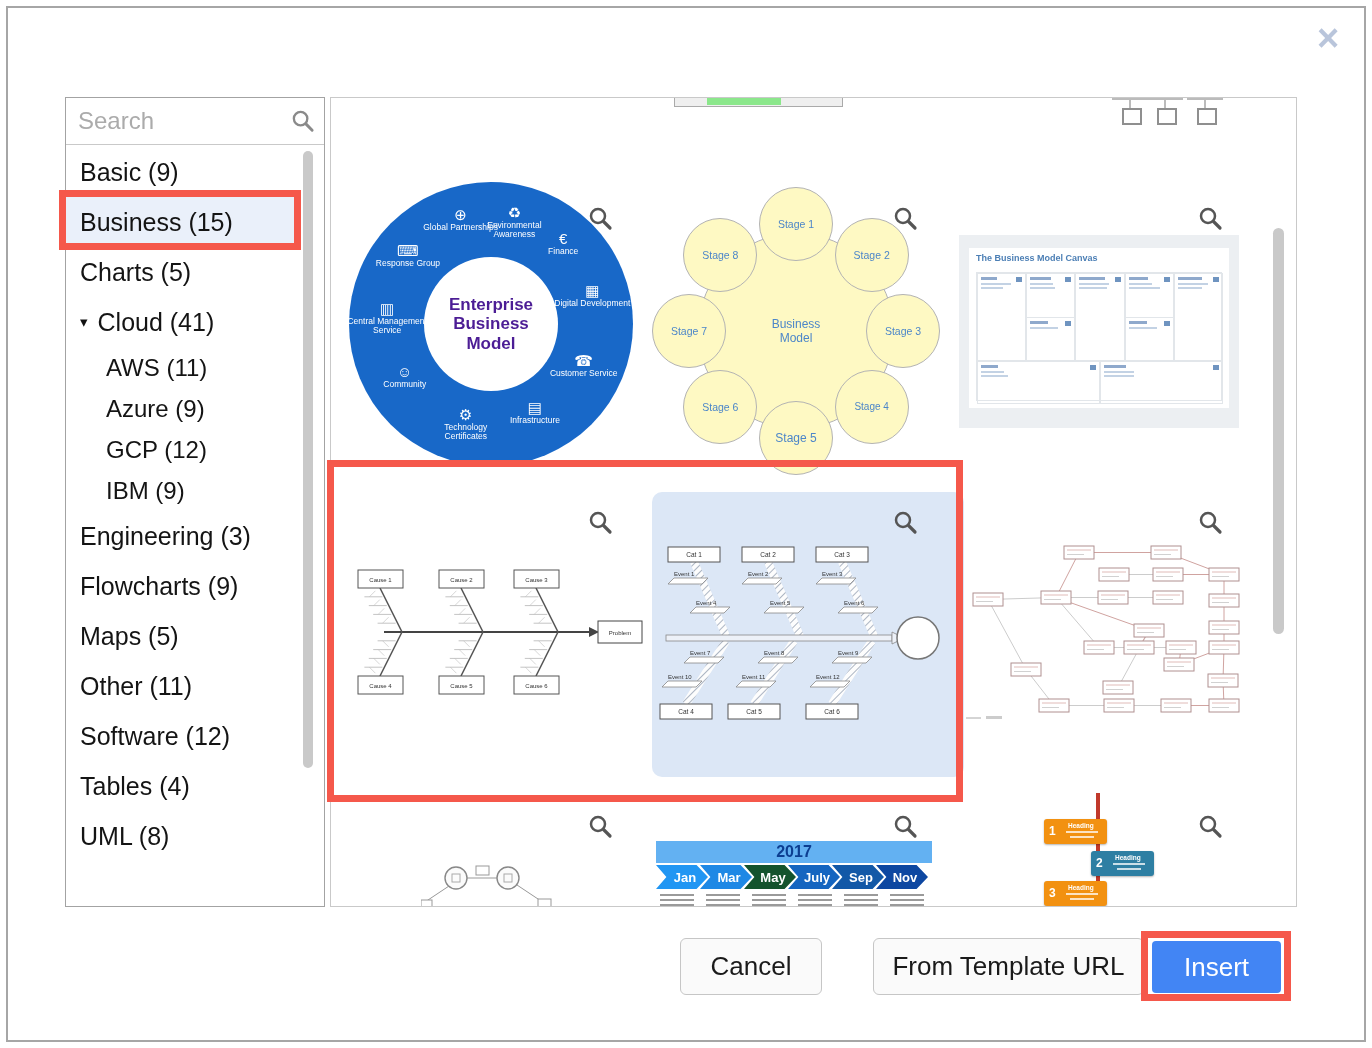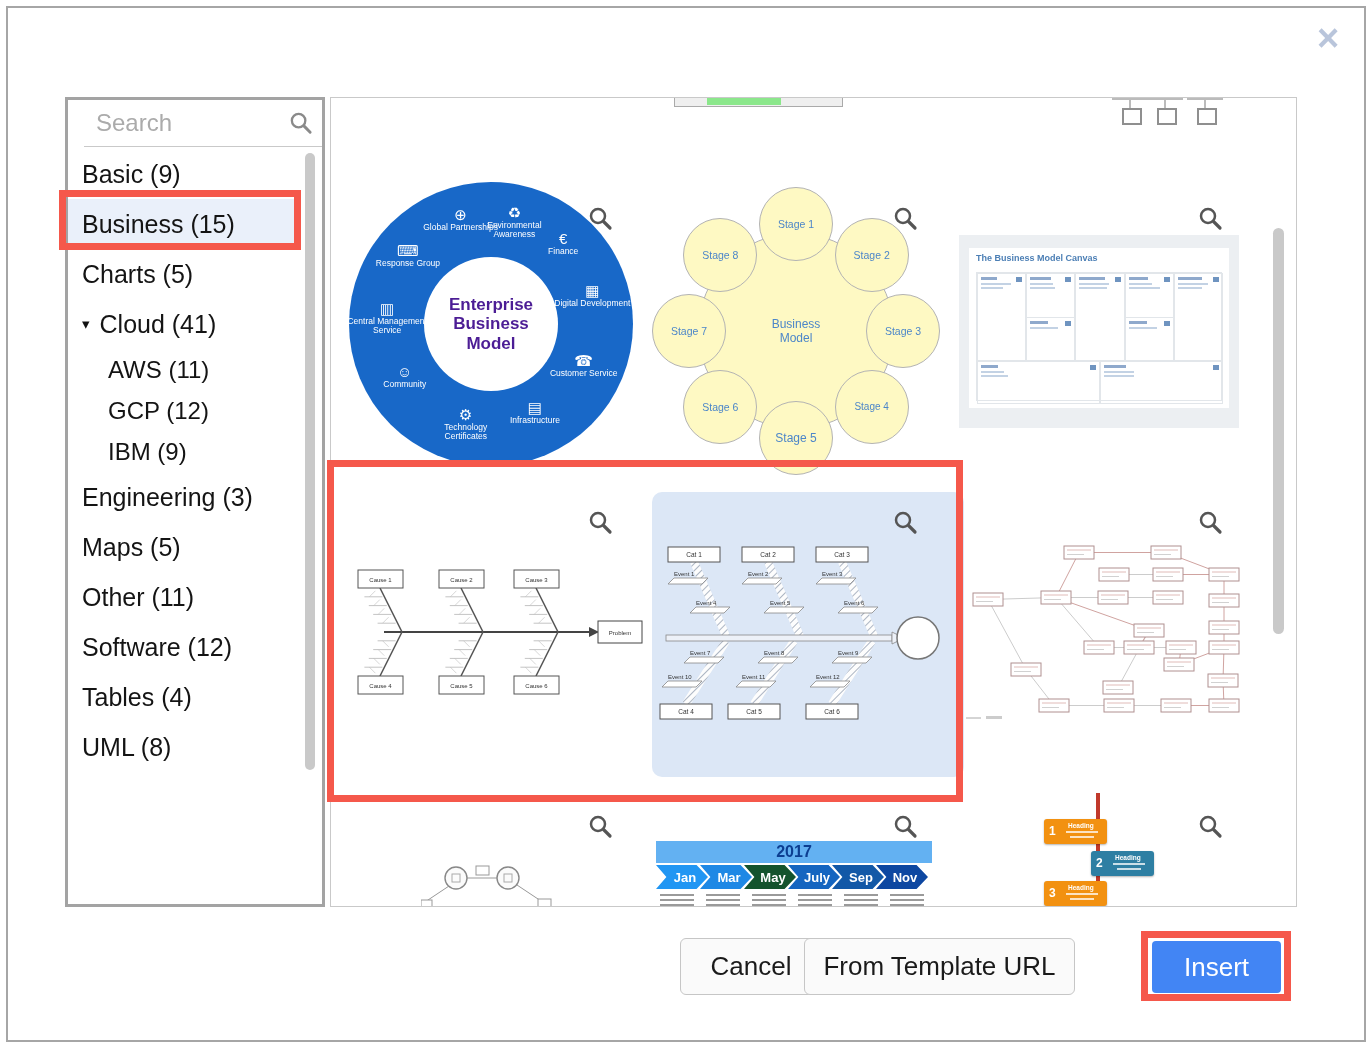--- a/index.html
+++ b/index.html
@@ -2,22 +2,22 @@
 <html><head>
 <meta charset="utf-8">
 <style>
   html,body{margin:0;padding:0;}
   body{width:1372px;height:1048px;position:relative;overflow:hidden;background:#fff;
        font-family:"Liberation Sans","DejaVu Sans",sans-serif;}
   .frame{position:absolute;inset:6px;border:2px solid #A6A6A6;background:#fff;}
   .close{position:absolute;left:1306px;top:16px;width:44px;height:44px;font-size:38px;font-weight:bold;
          color:#B9C5DB;text-align:center;line-height:44px;cursor:pointer;user-select:none;}
   
-  .sidebar{position:absolute;left:65px;top:97px;width:260px;height:810px;border:3px solid #a3a3a3;
-           box-sizing:border-box;background:#fff;padding-left:16px;}
+  .sidebar{position:absolute;left:65px;top:97px;width:260px;height:810px;border:1px solid #a3a3a3;
+           box-sizing:border-box;background:#fff;}
   .search-row{position:relative;height:46px;border-bottom:1px solid #C9C9C9;}
   .search-input{width:100%;height:100%;border:none;outline:none;font-size:24px;color:#333;
                 padding:0 42px 0 12px;box-sizing:border-box;font-family:inherit;background:transparent;}
   .search-input::placeholder{color:#ABABAB;}
   .search-ic{position:absolute;right:8px;top:10px;width:26px;height:26px;}
   .side-list{position:absolute;top:47px;left:0;right:0;bottom:0;overflow:hidden;padding-top:2px;}
   .side-item{display:flex;align-items:center;font-size:25px;color:#141414;padding-left:14px;cursor:pointer;}
   .lvl0{height:50px;}
   .lvl1{height:41px;padding-left:40px;font-size:24px;}
   .sel{background:#EAF0FA;margin-right:26px;}
@@ -109,27 +109,33 @@
         <span>Charts (5)</span>
       </div>
       <div class="side-item lvl0">
         <span class="arrow">▾</span>
         <span>Cloud (41)</span>
       </div>
       <div class="side-item lvl1">
         <span>AWS (11)</span>
       </div>
       <div class="side-item lvl1">
+        <span>Azure (9)</span>
+      </div>
+      <div class="side-item lvl1">
         <span>GCP (12)</span>
       </div>
       <div class="side-item lvl1">
         <span>IBM (9)</span>
       </div>
       <div class="side-item lvl0">
         <span>Engineering (3)</span>
+      </div>
+      <div class="side-item lvl0">
+        <span>Flowcharts (9)</span>
       </div>
       <div class="side-item lvl0">
         <span>Maps (5)</span>
       </div>
       <div class="side-item lvl0">
         <span>Other (11)</span>
       </div>
       <div class="side-item lvl0">
         <span>Software (12)</span>
       </div>
@@ -638,18 +644,18 @@
     <div class="tcard" style="left: 620px; top: 83px; width: 300px; height: 290px;"></div>
     <div class="tcard" style="left: 10px; top: 387px; width: 300px; height: 290px;"></div>
     <div class="tcard" style="left: 318px; top: 391px; width: 318px; height: 290px;"></div>
     <div class="tcard" style="left: 620px; top: 387px; width: 300px; height: 290px;"></div>
     <div class="tcard" style="left: 10px; top: 691px; width: 300px; height: 118px;"></div>
     <div class="tcard" style="left: 318px; top: 691px; width: 300px; height: 118px;"></div>
     <div class="tcard" style="left: 620px; top: 691px; width: 300px; height: 118px;"></div>
   </div>
 
 <button class="btn" style="left:680px;width:142px">Cancel</button>
-<button class="btn" style="left:804px;width:271px">From Template URL</button>
+<button class="btn" style="left:873px;width:271px">From Template URL</button>
 <button class="btn btn-primary" style="left:1152px;top:941px;width:129px;height:52px">Insert</button>
 
 <div class="ann" style="left:59px;top:190px;width:242px;height:60px"></div>
 <div class="ann" style="left:327px;top:460px;width:636px;height:342px"></div>
 <div class="ann" style="left:1141px;top:931px;width:150px;height:70px"></div>
 
 </body></html>

